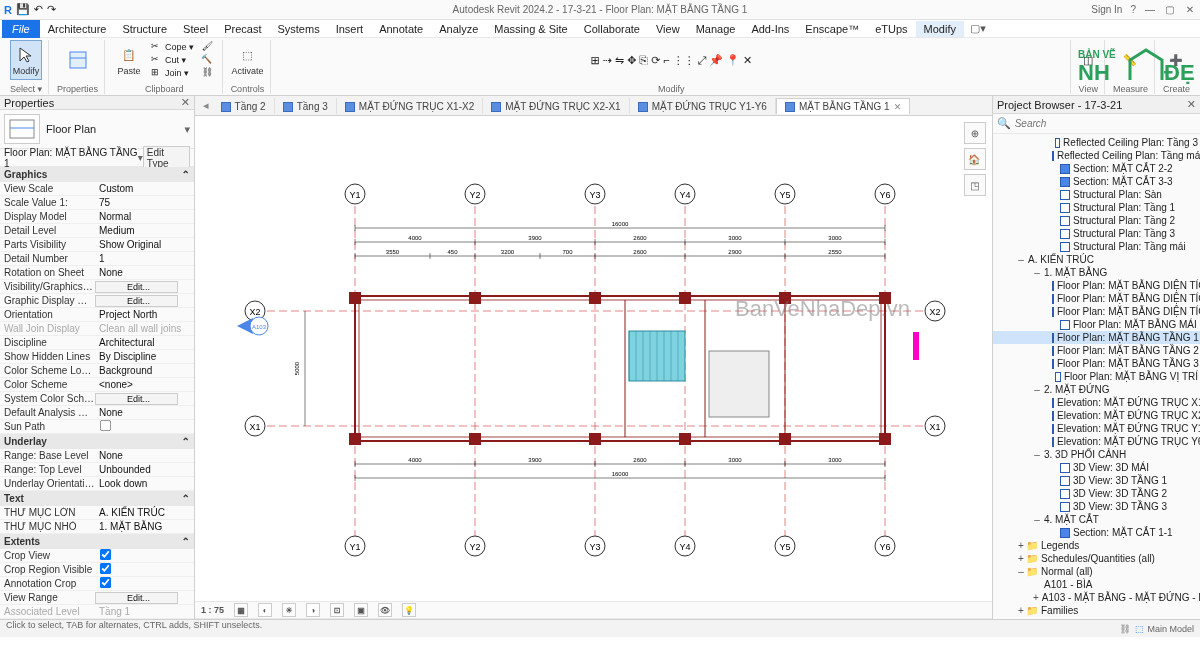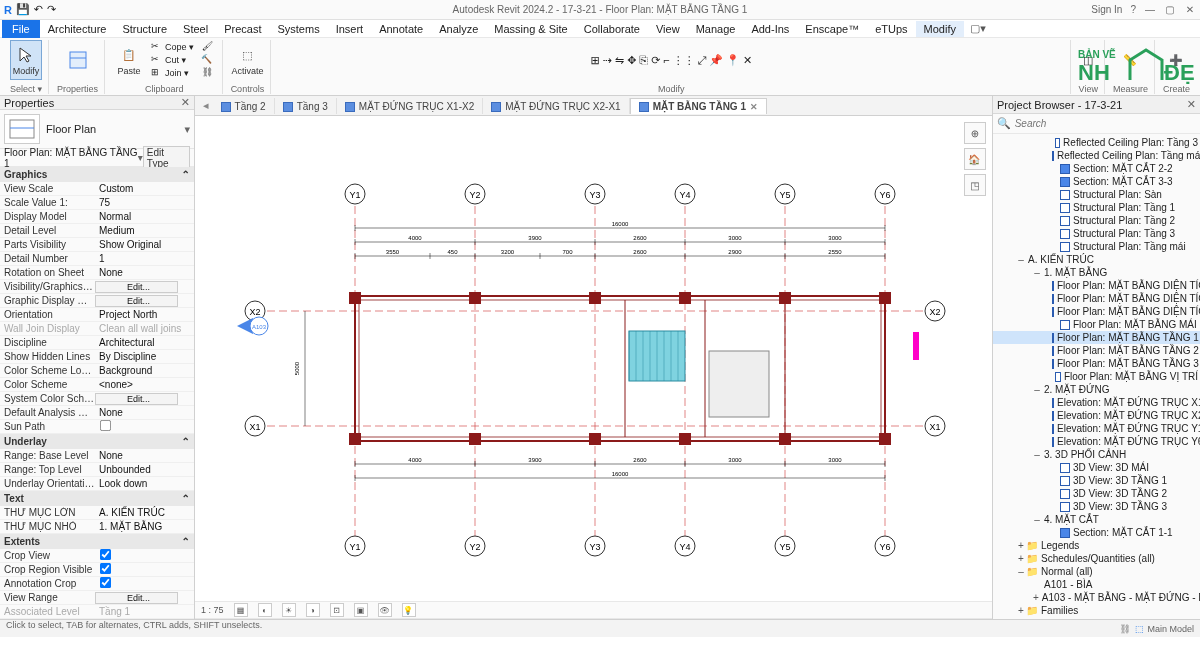--- a/index.html
+++ b/index.html
@@ -3,21 +3,21 @@
 <meta charset="utf-8">
 <style>
   * { box-sizing: border-box; margin: 0; padding: 0; }
   body { font-family: "Segoe UI", Tahoma, sans-serif; font-size: 11px; color: #222; background: #fff; width: 1200px; height: 647px; overflow: hidden; position: relative; }
   .titlebar { height: 20px; background: #fafafa; display: flex; align-items: center; justify-content: space-between; border-bottom: 1px solid #e0e0e0; padding: 0 4px; }
   .titlebar-left { display: flex; align-items: center; gap: 4px; }
   .titlebar-center { color: #666; font-size: 10px; position: absolute; left: 50%; transform: translateX(-50%); }
   .titlebar-right { display: flex; align-items: center; gap: 8px; color: #666; font-size: 10px; }
   .titlebar-right .win-btn { width: 12px; height: 12px; display: inline-flex; align-items: center; justify-content: center; }
   .menubar { height: 18px; background: #fff; display: flex; align-items: center; gap: 0; padding-left: 2px; border-bottom: 1px solid #e8e8e8; }
-  .menubar .file-tab { background: #1a73e8; color: #fff; padding: 2px 10px; font-size: 11px; height: 18px; display: flex; align-items: center; }
+  .menubar .file-tab { background: #1a73e8; color: #fff; padding: 2px 10px; font-size: 11px; height: 18px; display: flex; align-items: center; font-style: italic; }
   .menubar .menu-item { padding: 2px 8px; font-size: 11px; color: #222; cursor: pointer; }
   .menubar .menu-item.active { background: #e3eefb; }
   .ribbon { height: 58px; background: #fafafa; border-bottom: 1px solid #d0d0d0; display: flex; align-items: flex-start; padding: 2px 4px; gap: 2px; position: relative; }
   .ribbon-group { display: flex; flex-direction: column; align-items: center; border-right: 1px solid #e0e0e0; padding: 0 6px; height: 54px; justify-content: space-between; }
   .ribbon-group-content { display: flex; align-items: center; gap: 4px; height: 40px; }
   .ribbon-group-label { font-size: 9px; color: #666; }
   .ribbon-btn-large { width: 32px; height: 40px; display: flex; flex-direction: column; align-items: center; justify-content: center; gap: 0; cursor: pointer; }
   .ribbon-btn-large .icon-box { width: 22px; height: 22px; display: flex; align-items: center; justify-content: center; }
   .ribbon-btn-large .lbl { font-size: 9px; color: #333; }
   .ribbon-btn-large.active { background: #d0e3f7; border: 1px solid #7aa7d6; }
@@ -38,42 +38,42 @@
   .prop-section-header { background: #e8e8e8; padding: 2px 4px; font-weight: 600; color: #333; display: flex; justify-content: space-between; }
   .prop-row { display: flex; height: 14px; align-items: center; border-bottom: 1px solid #efefef; }
   .prop-row .k { width: 95px; padding-left: 4px; color: #333; white-space: nowrap; overflow: hidden; text-overflow: ellipsis; }
   .prop-row .v { flex: 1; padding-left: 4px; color: #111; }
   .prop-row .v input[type=checkbox] { transform: scale(0.85); }
   .prop-row .v.btn { background: #f4f4f4; border: 1px solid #ccc; text-align: center; font-size: 9px; margin-right: 16px; }
   .drawing-area { flex: 1; display: flex; flex-direction: column; background: #fff; }
   .view-tabs { height: 20px; background: #f3f3f3; border-bottom: 1px solid #d0d0d0; display: flex; align-items: center; gap: 0; padding-left: 4px; }
   .view-tab { display: flex; align-items: flex-end; gap: 4px; padding: 2px 8px; font-size: 10px; color: #444; cursor: pointer; border-right: 1px solid #e0e0e0; }
   .view-tab .tab-icon { width: 10px; height: 10px; background: #5b8ee0; border: 1px solid #3a6bbd; }
-  .view-tab.active { background: #fff; border-top: 1px solid #d0d0d0; border-left: 1px solid #d0d0d0; border-right: 1px solid #d0d0d0; font-weight: 700; }
+  .view-tab.active { background: #fff; border-top: 1px solid #d0d0d0; border-left: 1px solid #d0d0d0; border-right: 1px solid #d0d0d0; font-weight: 400; }
   .view-tab .close { color: #888; font-size: 9px; }
   .canvas { flex: 1; background: #fff; position: relative; overflow: hidden; }
   .canvas svg { position: absolute; top: 0; left: 0; }
   .view-controls { position: absolute; top: 6px; right: 6px; width: 22px; display: flex; flex-direction: column; gap: 4px; }
   .view-controls .ctrl { width: 22px; height: 22px; border: 1px solid #ccc; background: #fafafa; display: flex; align-items: center; justify-content: center; font-size: 10px; color: #555; }
   .browser-panel { width: 208px; background: #fafafa; border-left: 1px solid #d0d0d0; display: flex; flex-direction: column; }
   .search-row { height: 20px; display: flex; align-items: center; gap: 4px; padding: 2px 4px; border-bottom: 1px solid #e8e8e8; }
   .search-row input { flex: 1; border: none; background: transparent; font-size: 10px; outline: none; color: #888; font-style: italic; }
   .tree { flex: 1; overflow: auto; font-size: 10px; padding: 2px 0; }
   .tree-node { display: flex; align-items: center; gap: 3px; padding: 0 2px; height: 13px; cursor: pointer; white-space: nowrap; }
   .tree-node.selected { background: #cfe4fb; }
   .tree-node .exp { width: 8px; text-align: center; color: #555; }
   .tree-node .ticon { width: 10px; height: 10px; display: inline-flex; align-items: center; justify-content: center; }
   .tree-node .ticon.blue { background: #4a86e8; border: 1px solid #2a5bb0; }
   .tree-node .ticon.white { background: #fff; border: 1px solid #2a5bb0; }
   .indent-1 { padding-left: 24px; }
   .indent-2 { padding-left: 40px; }
   .indent-3 { padding-left: 56px; }
   .status-bar { height: 18px; background: #f3f3f3; border-top: 1px solid #d0d0d0; display: flex; justify-content: space-between; padding: 0 6px; font-size: 9px; color: #666; }
   .status-left { display: flex; align-items: center; gap: 4px; }
-  .options-bar { height: 18px; background: #fafafa; border-top: 1px solid #e8e8e8; border-bottom: 1px solid #e8e8e8; display: flex; align-items: center; padding: 0 6px; font-size: 9px; color: #555; gap: 10px; }
+  .options-bar { height: 18px; background: #fafafa; border-top: 1px solid #e8e8e8; border-bottom: 1px solid #e8e8e8; display: flex; align-items: center; padding: 0 6px; font-size: 9px; color: #555; gap: 10px; font-weight: bold; }
   .options-bar .vc-btn { width: 14px; height: 14px; border: 1px solid #ccc; background: #fff; display: inline-flex; align-items: center; justify-content: center; font-size: 8px; }
 </style>
 </head>
 <body>
 
 <div class="titlebar">
   <div class="titlebar-left">
     <span style="color:#1a73e8;font-weight:bold;">R</span>
     <span>💾</span>
     <span>↶</span>
@@ -386,20 +386,24 @@
             <span class="tab-icon"></span>
             <span>Tầng 3</span>
           </div>
           <div class="view-tab">
             <span class="tab-icon"></span>
             <span>MẶT ĐỨNG TRỤC X1-X2</span>
           </div>
           <div class="view-tab">
             <span class="tab-icon"></span>
             <span>MẶT ĐỨNG TRỤC X2-X1</span>
+          </div>
+          <div class="view-tab">
+            <span class="tab-icon"></span>
+            <span>MẶT ĐỨNG TRỤC Y1-Y6</span>
           </div>
           <div class="view-tab active">
             <span class="tab-icon"></span>
             <span>MẶT BẰNG TẦNG 1</span>
             <span class="close">✕</span>
           </div>
         </div>
     </div>
     <div class="canvas">
       <svg id="plan-svg" width="797" height="485">
@@ -518,20 +522,21 @@
           <line x1="160" y1="359" x2="160" y2="365" stroke="#000" stroke-width="0.5"></line>
           <line x1="690" y1="359" x2="690" y2="365" stroke="#000" stroke-width="0.5"></line>
           <text x="425" y="360" text-anchor="middle" font-size="6">16000</text>
           <line x1="110" y1="195" x2="110" y2="310" stroke="#000" stroke-width="0.5"></line>
           <text x="104" y="252.5" text-anchor="middle" font-size="6" transform="rotate(-90 104 252.5)">5000</text>
           <path d="M42 210 L58 202 L58 218 Z" fill="#4a86e8"></path>
           <circle cx="64" cy="210" r="9" fill="#fff" stroke="#4a86e8"></circle>
           <text x="64" y="213" text-anchor="middle" font-size="6" fill="#4a86e8">A103</text>
           <rect x="718" y="216" width="6" height="28" fill="#ff00c8"></rect>
         </svg>
+      <div class="watermark-text" style="top:180px;left:540px;">BanVeNhaDep.vn</div>
       <div class="view-controls">
         <div class="ctrl">⊕</div>
         <div class="ctrl">🏠</div>
         <div class="ctrl">◳</div>
       </div>
     </div>
     <div class="options-bar">
       <span>1 : 75</span>
       <span class="vc-btn">▦</span>
       <span class="vc-btn">◐</span>

